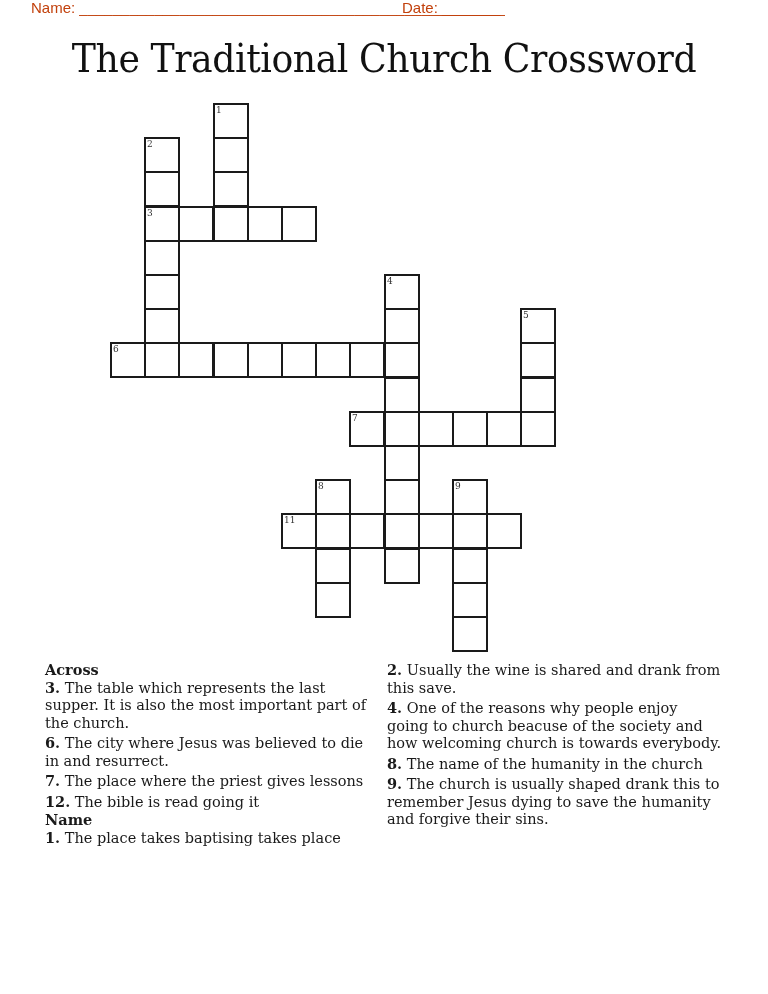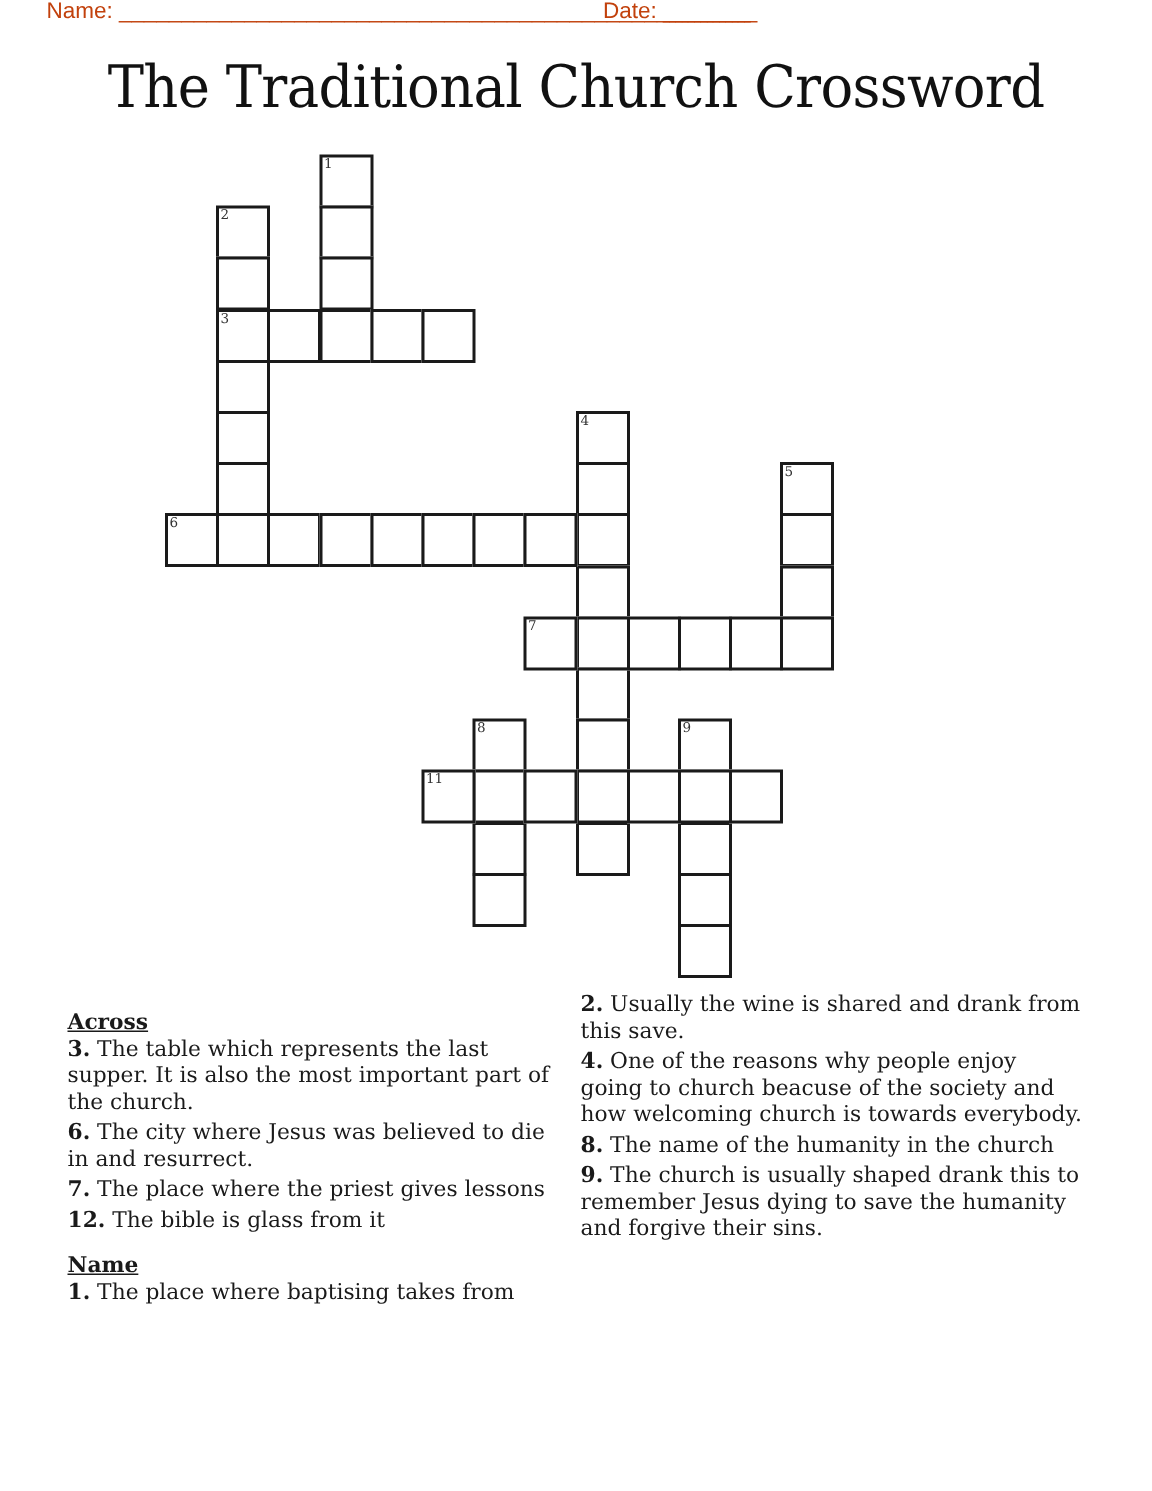--- a/index.html
+++ b/index.html
@@ -7,21 +7,21 @@
   .header-line { position:absolute; top:0; left:0; width:652px; height:20px; font-family:"Liberation Sans", sans-serif; font-size:15px; color:#c2410c; }
   .name-label { position:absolute; left:31px; top:-1px; }
   .date-label { position:absolute; left:402px; top:-1px; }
   .title { position:absolute; top:36px; left:0; width:768px; text-align:center; font-family:"DejaVu Serif", serif; font-size:39px; letter-spacing:-0.5px; color:#111; transform:scaleX(0.93); transform-origin:center; }
   .grid { position:absolute; left:0; top:0; width:768px; height:660px; }
   .cell { position:absolute; width:34px; height:34px; box-sizing:border-box; border:2px solid #1a1a1a; background:#fff; }
   .num { position:absolute; left:1px; top:0px; font-family:"DejaVu Serif", serif; font-size:9px; color:#333; line-height:10px; }
   .clues { position:absolute; font-family:"DejaVu Serif", serif; font-size:14.5px; line-height:17.5px; color:#1a1a1a; }
   .clues-left { left:45px; top:661px; width:325px; }
   .clues-right { left:387px; top:661px; width:335px; }
-  .section-head { font-weight:bold; text-decoration:underline; display:block;margin-top:12px; }
+  .section-head { font-weight:bold; display:block; }
   .clue { display:block; margin-bottom:2px; }
   .clue b { font-weight:bold; }
 </style>
 </head>
 <body>
 
 <div class="header-line">
   <span class="name-label">Name: ___________________________________________________</span>
   <span class="date-label">Date: _______</span>
 </div>
@@ -100,23 +100,23 @@
     <div class="cell" style="left: 349px; top: 513px; width: 36px; height: 36px;"></div>
     <div class="cell" style="left: 418px; top: 513px; width: 36px; height: 36px;"></div>
     <div class="cell" style="left: 486px; top: 513px; width: 36px; height: 36px;"></div>
   </div>
 
 <div class="clues clues-left">
   <span class="section-head">Across</span>
   <span class="clue"><b>3.</b><span> The table which represents the last supper. It is also the most important part of the church.</span></span>
   <span class="clue"><b>6.</b><span> The city where Jesus was believed to die in and resurrect.</span></span>
   <span class="clue"><b>7.</b><span> The place where the priest gives lessons</span></span>
-  <span class="clue" style="margin-bottom:0"><b>12.</b><span> The bible is glass from it</span></span>
+  <span class="clue" style="margin-bottom:0"><b>12.</b><span> The bible is read going it</span></span>
   <span class="section-head">Name</span>
-  <span class="clue"><b>1.</b><span> The place where baptising takes from</span></span>
+  <span class="clue"><b>1.</b><span> The place takes baptising takes place</span></span>
 </div>
 
 <div class="clues clues-right">
   <span class="clue"><b>2.</b><span> Usually the wine is shared and drank from this save.</span></span>
   <span class="clue"><b>4.</b><span> One of the reasons why people enjoy going to church beacuse of the society and how welcoming church is towards everybody.</span></span>
   <span class="clue"><b>8.</b><span> The name of the humanity in the church</span></span>
   <span class="clue"><b>9.</b><span> The church is usually shaped drank this to remember Jesus dying to save the humanity and forgive their sins.</span></span>
 </div>
 
 </body></html>

